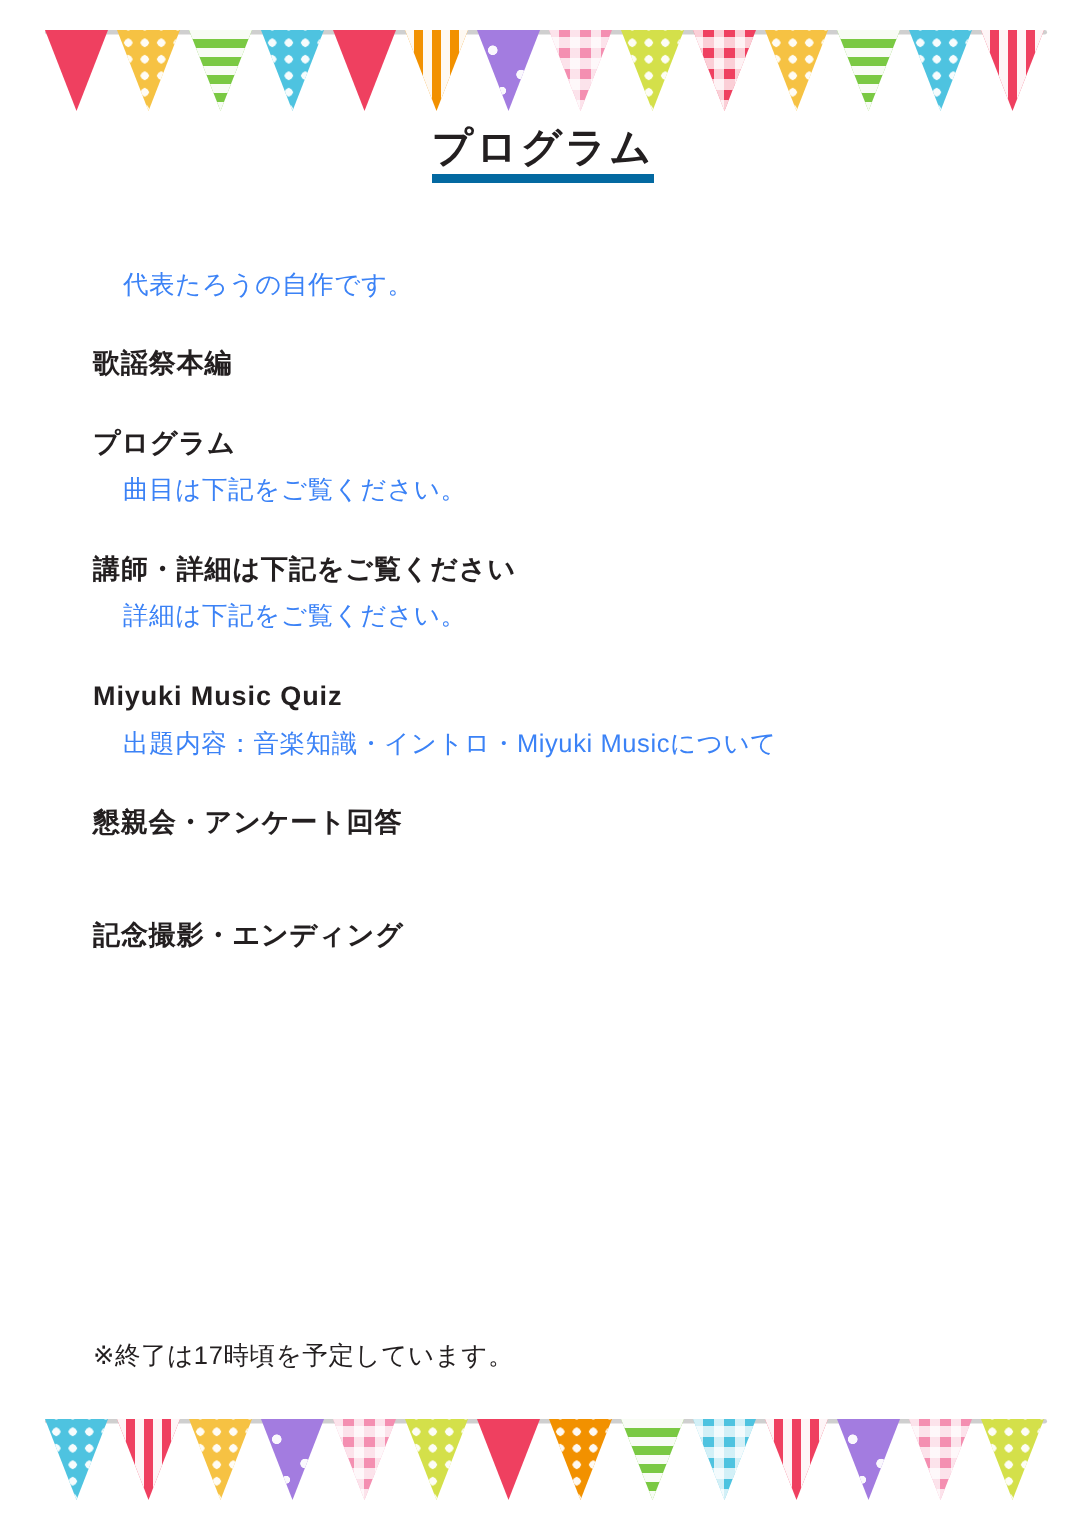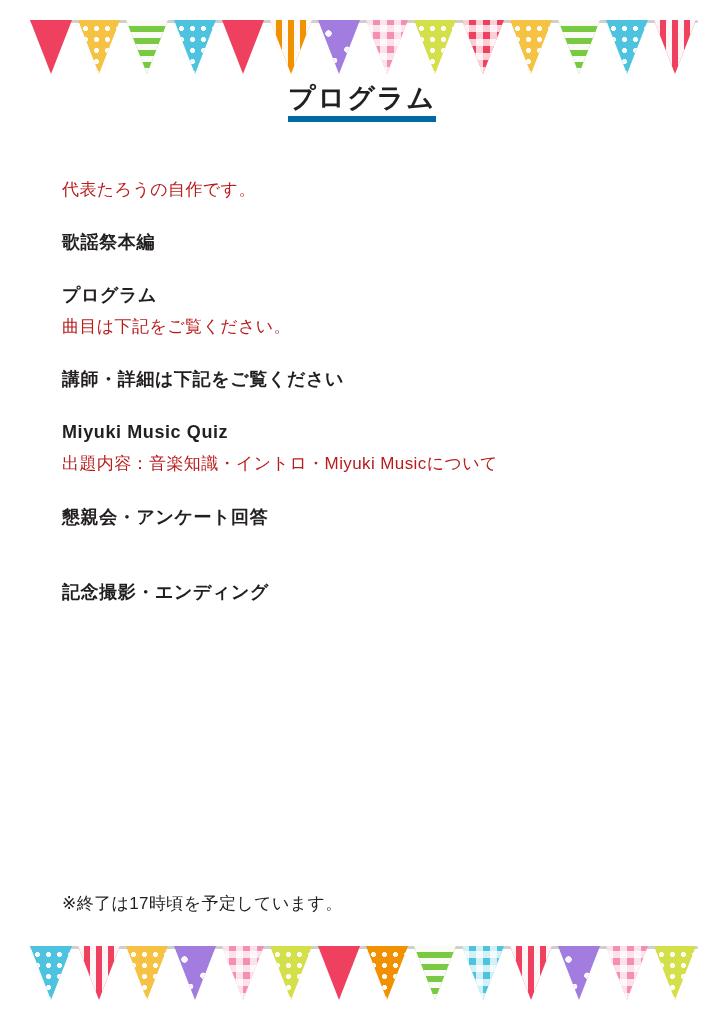--- a/index.html
+++ b/index.html
@@ -125,23 +125,24 @@
     font-size: 18px;
     font-weight: bold;
     letter-spacing: 0.6px;
     color: #231f20;
     line-height: 1.5;
   }
   .item .sub {
     font-size: 17px;
     font-weight: normal;
     letter-spacing: 0.4px;
-    color: #b91c1c;
+    color: #3b82f6;
     line-height: 1.6;
     margin-top: 4px;
+    margin-left: 20px;
   }
   .item.no-sub .head { margin-bottom: 0; }
   .item.no-sub { margin-bottom: 48px; }
 
   .note {
     position: absolute;
     top: 856px;
     left: 62px;
     font-size: 17px;
     letter-spacing: 0.4px;
@@ -212,20 +213,21 @@
       </div>
       <div class="item">
         <div class="head">歌謡祭本編</div>
       </div>
       <div class="item">
         <div class="head">プログラム</div>
         <div class="sub">曲目は下記をご覧ください。</div>
       </div>
       <div class="item">
         <div class="head">講師・詳細は下記をご覧ください</div>
+        <div class="sub">詳細は下記をご覧ください。</div>
       </div>
       <div class="item">
         <div class="head">Miyuki Music Quiz</div>
         <div class="sub">出題内容：音楽知識・イントロ・Miyuki Musicについて</div>
       </div>
       <div class="item no-sub">
         <div class="head">懇親会・アンケート回答</div>
       </div>
       <div class="item no-sub">
         <div class="head">記念撮影・エンディング</div>

